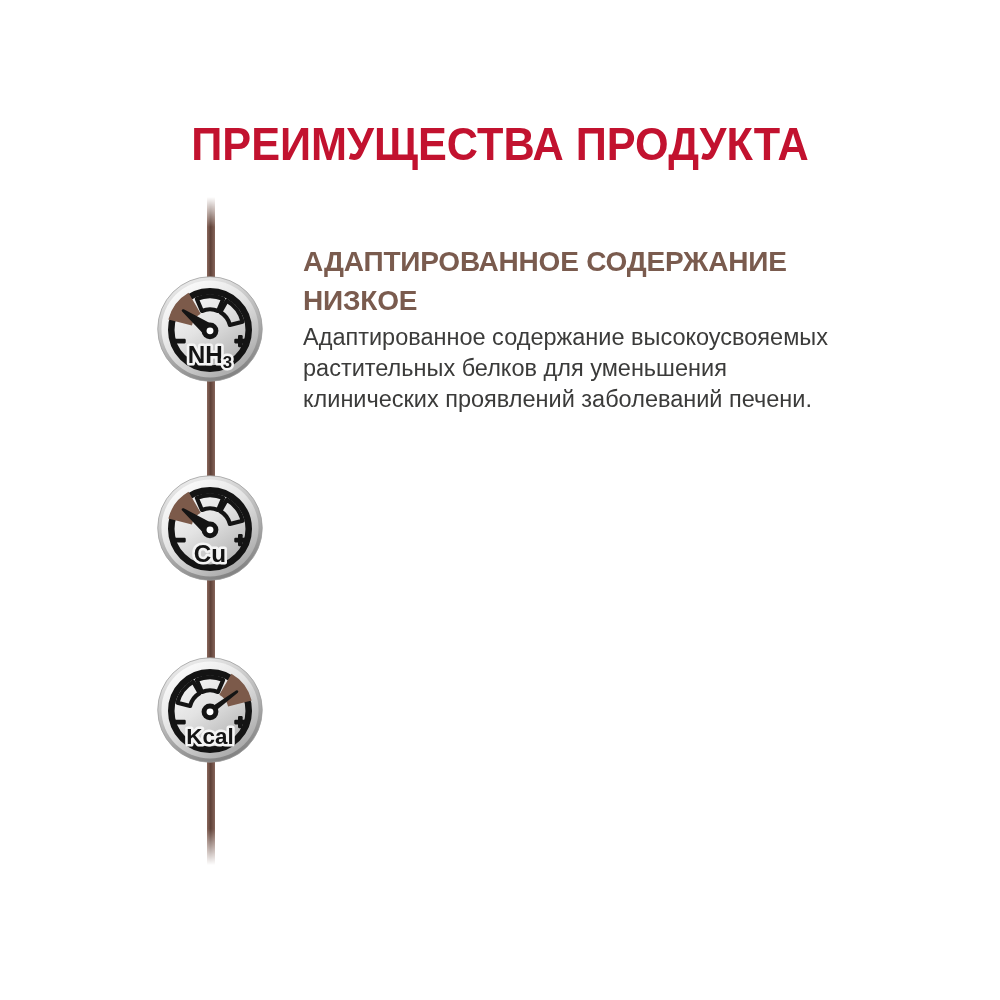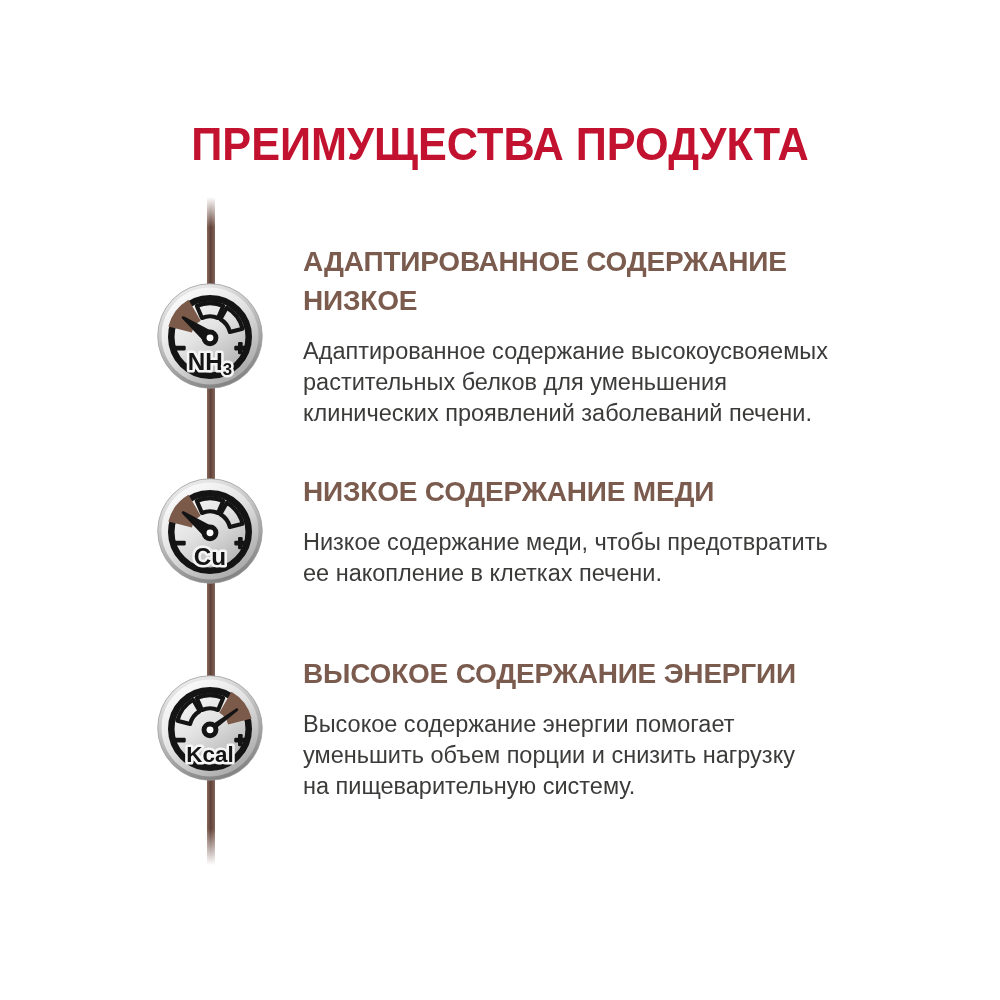--- a/index.html
+++ b/index.html
@@ -67,21 +67,21 @@
   }
   .benefit-heading {
     font-size: 28px;
     line-height: 39px;
     font-weight: bold;
     letter-spacing: -0.2px;
     color: #7A5B4E;
     white-space: pre-line;
   }
   .benefit-description {
-    margin-top: 16px;
+    margin-top: 2px;
     font-size: 23.5px;
     line-height: 31px;
     color: #3B3B3A;
     white-space: pre-line;
   }
 </style>
 </head>
 <body>
 
 <div class="canvas">
@@ -156,25 +156,20 @@
     <circle cx="60" cy="62" r="9" fill="#141414"></circle>
     <circle cx="60" cy="62" r="3.7" fill="#ffffff"></circle>
     <rect x="21.5" y="70.5" width="12.5" height="5" rx="1.2" fill="#141414"></rect>
     <g fill="#141414">
       <rect x="86" y="70.5" width="13" height="5" rx="1.2"></rect>
       <rect x="90" y="66.5" width="5" height="13" rx="1.2"></rect>
     </g>
     <text x="60" y="96" text-anchor="middle" font-family="Liberation Sans, DejaVu Sans, sans-serif" font-weight="bold" font-size="26" fill="#141414" stroke="#f4f4f4" stroke-width="5.5" stroke-linejoin="round" paint-order="stroke">Cu</text>
   </svg>
       </div>
-    <div class="copy">
-      <h2 class="benefit-heading">НИЗКОЕ СОДЕРЖАНИЕ МЕДИ</h2>
-      <p class="benefit-description">Низкое содержание меди, чтобы предотвратить
-ее накопление в клетках печени.</p>
-    </div>
   </section>
 
   <section class="benefit benefit-3">
     <div class="gauge-wrap">
   <svg viewBox="0 0 120 120" xmlns="http://www.w3.org/2000/svg">
     <defs>
       <linearGradient id="rim2" x1="0.15" y1="0" x2="0.55" y2="1">
         <stop offset="0" stop-color="#f2f2f2"></stop>
         <stop offset="0.5" stop-color="#bdbdbd"></stop>
         <stop offset="1" stop-color="#848484"></stop>
@@ -195,21 +190,15 @@
     <circle cx="60" cy="62" r="9" fill="#141414"></circle>
     <circle cx="60" cy="62" r="3.7" fill="#ffffff"></circle>
     <rect x="21.5" y="70.5" width="12.5" height="5" rx="1.2" fill="#141414"></rect>
     <g fill="#141414">
       <rect x="86" y="70.5" width="13" height="5" rx="1.2"></rect>
       <rect x="90" y="66.5" width="5" height="13" rx="1.2"></rect>
     </g>
     <text x="60" y="96" text-anchor="middle" font-family="Liberation Sans, DejaVu Sans, sans-serif" font-weight="bold" font-size="24" fill="#141414" stroke="#f4f4f4" stroke-width="5.5" stroke-linejoin="round" paint-order="stroke">Kcal</text>
   </svg>
       </div>
-    <div class="copy">
-      <h2 class="benefit-heading">ВЫСОКОЕ СОДЕРЖАНИЕ ЭНЕРГИИ</h2>
-      <p class="benefit-description">Высокое содержание энергии помогает
-уменьшить объем порции и снизить нагрузку
-на пищеварительную систему.</p>
-    </div>
   </section>
 
 </div>
 
 </body></html>

